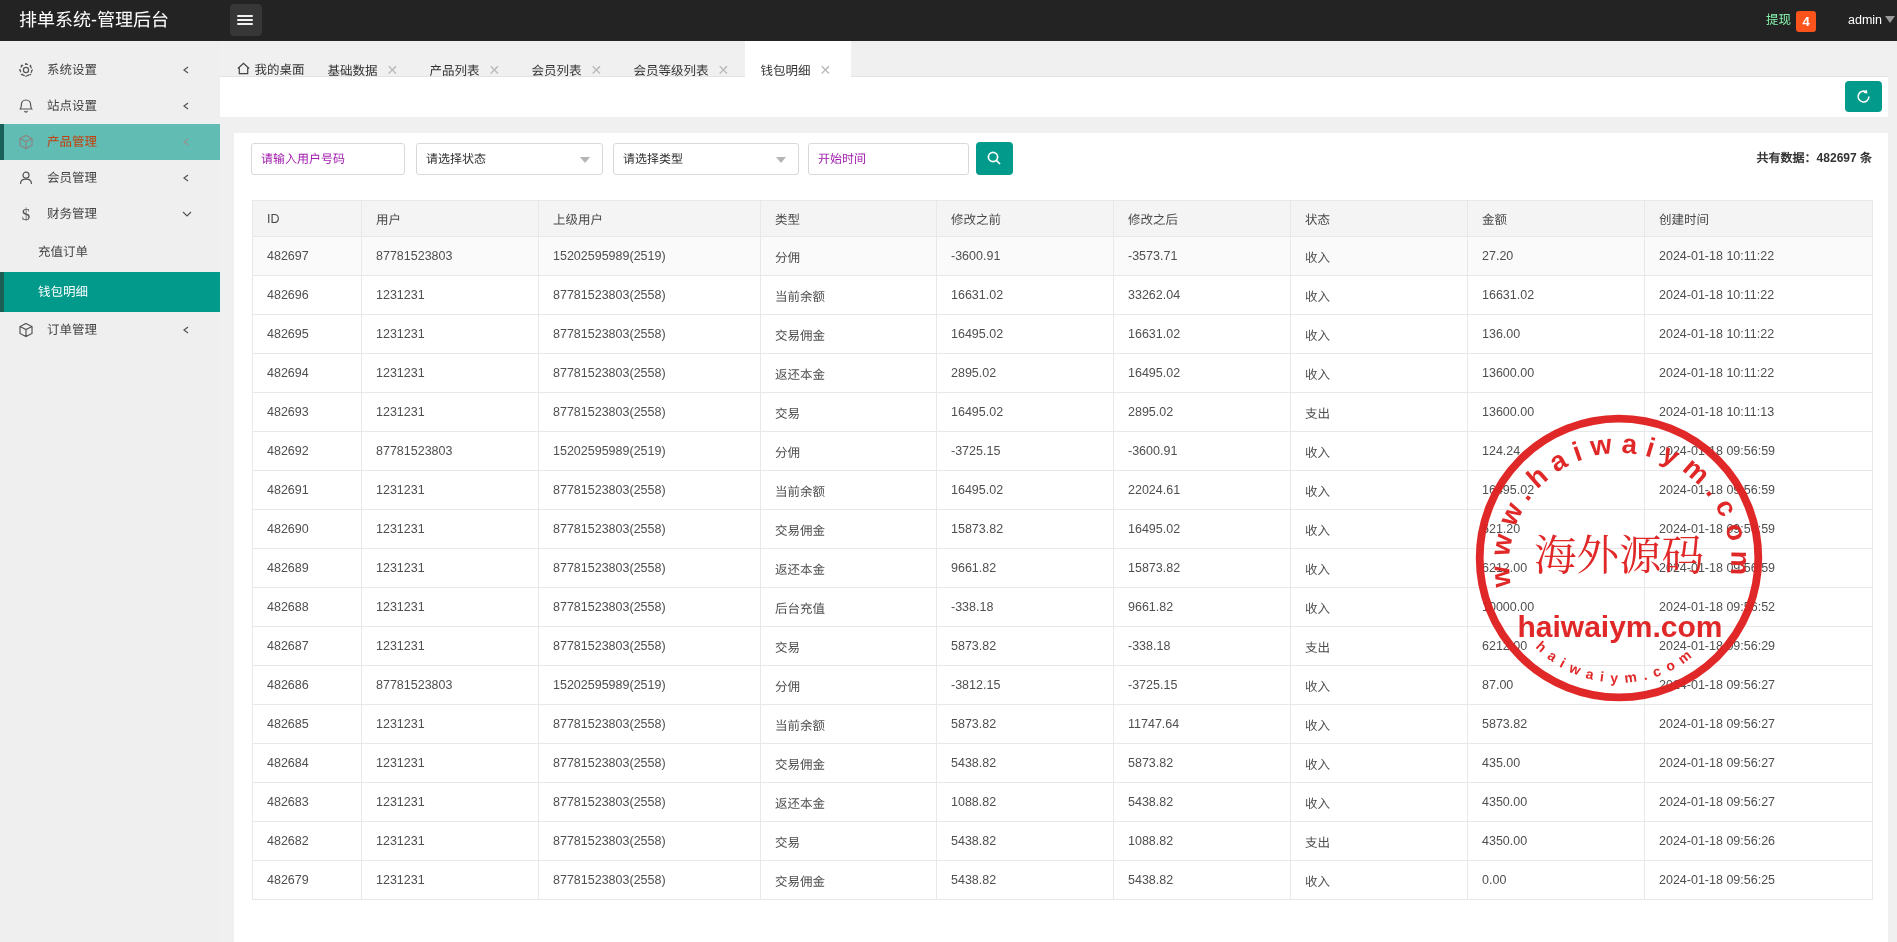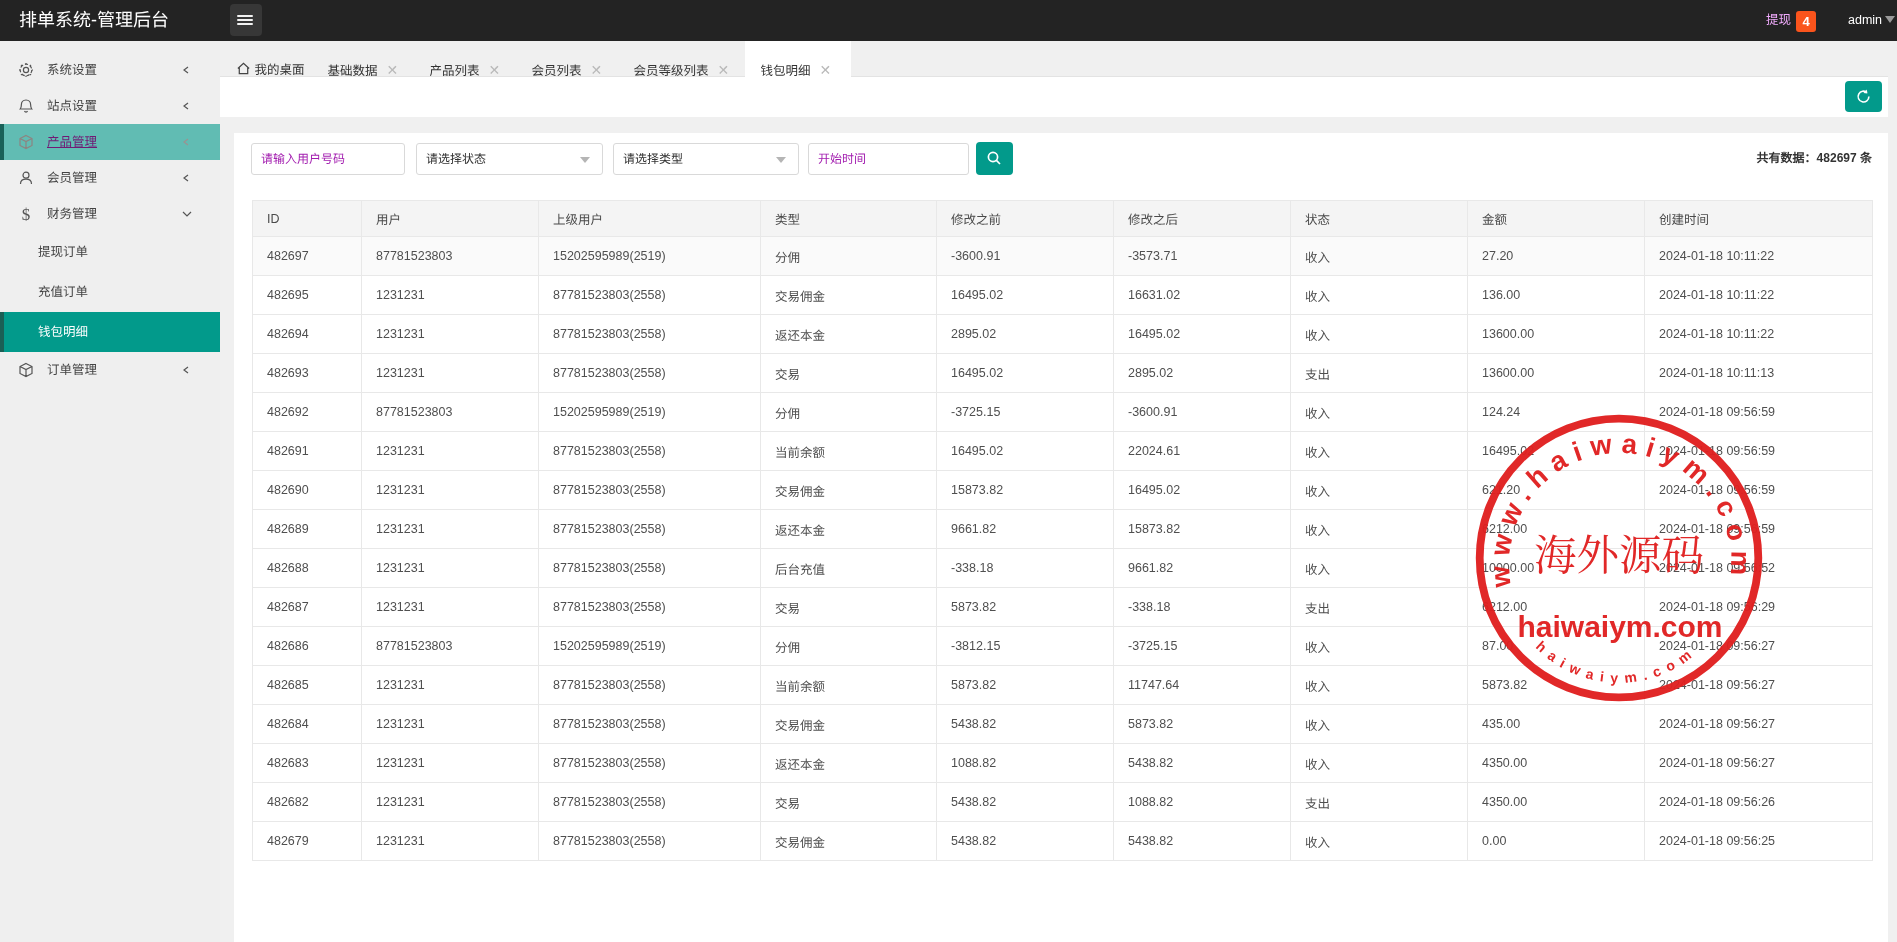--- a/index.html
+++ b/index.html
@@ -8,39 +8,39 @@
 body { font-family:"Liberation Sans", sans-serif; background:#f0f0f0; position:relative; font-size:12.5px; }
 
 
 #hd { position:absolute; left:0; top:0; width:1897px; height:41px; background:#232323; z-index:30; }
 #hd .title { position:absolute; left:19px; top:0; line-height:41px; color:#fff; font-size:18px; font-weight:normal; }
 #burger { position:absolute; left:230px; top:4px; width:32px; height:32px; background:#373737; border-radius:4px; }
 #burger i { position:absolute; left:7px; height:2.4px; background:#f2f2f2; border-radius:1px; }
 #burger i.b1 { top:10.5px; width:16px; }
 #burger i.b2 { top:14.6px; width:16px; }
 #burger i.b3 { top:18.7px; width:16px; }
-#hd .tixian { position:absolute; left:1766px; top:0; line-height:41px; color:#f0abfc; font-size:12.5px; }
+#hd .tixian { position:absolute; left:1766px; top:0; line-height:41px; color:#86efac; font-size:12.5px; }
 #hd .badge { position:absolute; left:1796px; top:11px; width:20px; height:21px; background:#fa541c; border-radius:3px; color:#fff; font-size:13px; font-weight:bold; text-align:center; line-height:21px; }
 #hd .admin { position:absolute; left:1848px; top:0; line-height:41px; color:#fff; font-size:12.5px; }
 #hd .caret { position:absolute; left:1885px; top:16px; width:0; height:0; border-left:5px solid transparent; border-right:5px solid transparent; border-top:7px solid #999; }
 
 
 #side { position:absolute; left:0; top:41px; width:220px; bottom:0; background:#efefef; z-index:20; }
 #side ul { list-style:none; padding-top:11px; }
 #side li { position:relative; height:36px; line-height:36px; color:#444; font-size:12.5px; cursor:default; }
 #side li .txt { position:absolute; left:47px; }
 #side li .ico { position:absolute; left:18px; top:50%; margin-top:-8px; width:16px; height:16px; }
 #side li .arr { position:absolute; right:28px; top:50%; width:10px; height:8px; margin-top:-4px; }
 #side li .arr svg { display:block; }
 #side li .ico svg { display:block; }
 #side li.sub { height:40px; line-height:40px; }
 #side li.sub .txt { left:38px; }
 #side li.hover { background:rgba(2,154,139,0.60); }
 #side li.hover::before { content:""; position:absolute; left:0; top:0; bottom:0; width:4px; background:#196158; }
-#side li.hover .txt { color:#701a75;text-decoration:underline; }
+#side li.hover .txt { color:#c2410c; }
 #side li.active { background:#029a8b; color:#fff; }
 #side li.active::before { content:""; position:absolute; left:0; top:0; bottom:0; width:4px; background:#1b5f55; }
 #side li.active .txt { color:#fff; }
 
 
 #tabbar { position:absolute; left:220px; top:41px; width:1668px; height:36px; background:#f0f0f0; z-index:10; }
 #tabbar::after { content:""; position:absolute; left:0; right:0; bottom:0; height:1px; background:#e3e3e3; }
 #tabbar .tab { float:left; height:35px; line-height:35px; color:#333; font-size:12.5px; position:relative; padding:12px 16px; }
 #tabbar .tab.t1 { padding-left:16px; padding-right:7px; }
 #tabbar .tab .x { display:inline-block; color:#b9b9b9; font-size:14px; margin-left:9px; width:11px; text-align:center; }
@@ -153,23 +153,20 @@
           <svg width="16" height="16" viewBox="0 0 16 16">
             <text x="8" y="14" text-anchor="middle" font-size="17" fill="#555" font-family="'Liberation Serif',serif">$</text>
           </svg>
         </span>
         <span class="txt">财务管理</span>
         <span class="arr">
           <svg width="10" height="8" viewBox="0 0 10 8">
             <path d="M1 2 L5 6 L9 2" fill="none" stroke="#555" stroke-width="1.2"></path>
           </svg>
         </span>
-      </li>
-  <li class="sub">
-        <span class="txt">提现订单</span>
       </li>
   <li class="sub">
         <span class="txt">充值订单</span>
       </li>
   <li class="sub active">
         <span class="txt">钱包明细</span>
       </li>
   <li>
         <span class="ico">
           <svg width="16" height="16" viewBox="0 0 16 16">
@@ -249,20 +246,31 @@
         <td>87781523803</td>
         <td>15202595989(2519)</td>
         <td>分佣</td>
         <td>-3600.91</td>
         <td>-3573.71</td>
         <td>收入</td>
         <td>27.20</td>
         <td>2024-01-18 10:11:22</td>
       </tr>
 <tr>
+        <td>482696</td>
+        <td>1231231</td>
+        <td>87781523803(2558)</td>
+        <td>当前余额</td>
+        <td>16631.02</td>
+        <td>33262.04</td>
+        <td>收入</td>
+        <td>16631.02</td>
+        <td>2024-01-18 10:11:22</td>
+      </tr>
+<tr>
         <td>482695</td>
         <td>1231231</td>
         <td>87781523803(2558)</td>
         <td>交易佣金</td>
         <td>16495.02</td>
         <td>16631.02</td>
         <td>收入</td>
         <td>136.00</td>
         <td>2024-01-18 10:11:22</td>
       </tr>

